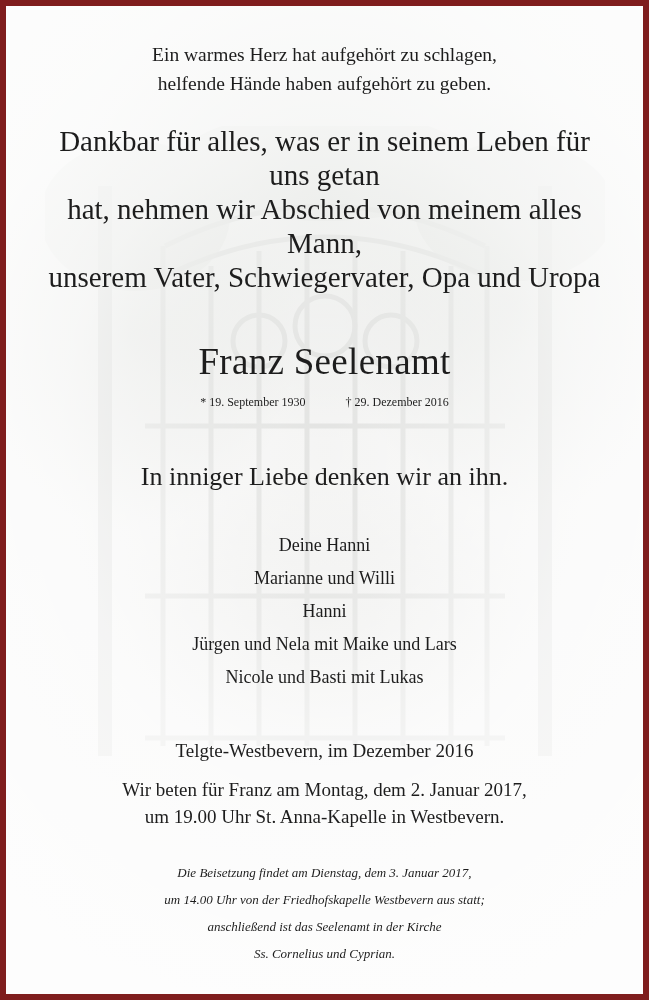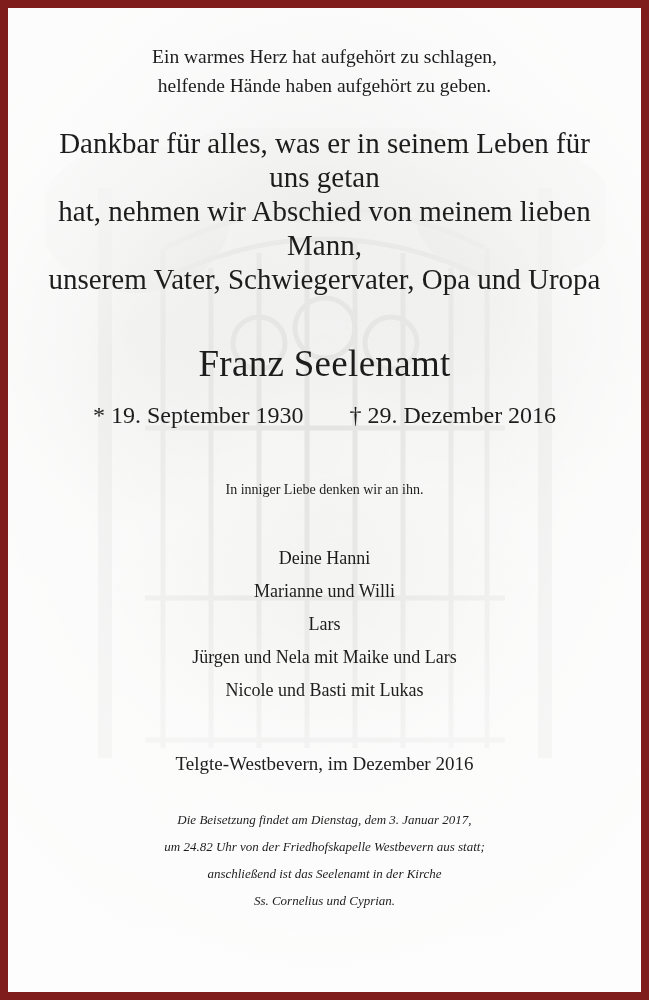--- a/index.html
+++ b/index.html
@@ -10,21 +10,21 @@
   body {
     font-family: "Liberation Serif", serif;
   }
   .page {
     position: relative;
     width: 649px;
     height: 1000px;
     overflow: hidden;
     background: #e9e9e9;
     box-sizing: border-box;
-    border: 8px solid #7f1d1d;
+    border: 6px solid #7f1d1d;
   }
   
   .bg-photo {
     position: absolute;
     inset: 0;
     background:
       radial-gradient(ellipse 58% 34% at 50% 20%, rgba(120,130,115,0.30), rgba(120,130,115,0) 70%),
       radial-gradient(ellipse 36% 28% at 20% 33%, rgba(105,118,100,0.26), rgba(105,118,100,0) 72%),
       radial-gradient(ellipse 38% 30% at 80% 30%, rgba(105,118,100,0.24), rgba(105,118,100,0) 72%),
       radial-gradient(ellipse 48% 20% at 50% 62%, rgba(150,150,140,0.18), rgba(150,150,140,0) 75%),
@@ -69,30 +69,30 @@
     line-height: 34px;
     margin-top: 26px;
   }
   .name {
     font-size: 37px;
     line-height: 44px;
     margin-top: 46px;
     letter-spacing: 0.3px;
   }
   .dates {
-    font-size: 24px;
+    font-size: 12px;
     line-height: 26px;
-    margin-top: 16px;
+    margin-top: 5px;
   }
   .dates .sep {
     display: inline-block;
     width: 34px;
   }
   .memorial {
-    font-size: 14px;
+    font-size: 26px;
     line-height: 28px;
     margin-top: 48px;
   }
   .survivors {
     font-size: 18px;
     line-height: 33px;
     margin-top: 38px;
   }
   .place-date {
     font-size: 19px;
@@ -150,46 +150,50 @@
 
   <div class="content">
 
     <div class="block intro">
       <span class="line">Ein warmes Herz hat aufgehört zu schlagen,</span>
       <span class="line">helfende Hände haben aufgehört zu geben.</span>
     </div>
 
     <div class="block para">
       <span class="line">Dankbar für alles, was er in seinem Leben für uns getan</span>
-      <span class="line">hat, nehmen wir Abschied von meinem lieben Mann,</span>
+      <span class="line">hat, nehmen wir Abschied von meinem alles Mann,</span>
       <span class="line">unserem Vater, Schwiegervater, Opa und Uropa</span>
     </div>
 
     <div class="block name">Franz Seelenamt</div>
 
     <div class="block dates">
       <span>* 19. September 1930</span>
       <span class="sep"></span>
       <span>† 29. Dezember 2016</span>
     </div>
 
     <div class="block memorial">In inniger Liebe denken wir an ihn.</div>
 
     <div class="block survivors">
       <span class="line">Deine Hanni</span>
       <span class="line">Marianne und Willi</span>
-      <span class="line">Lars</span>
+      <span class="line">Hanni</span>
       <span class="line">Jürgen und Nela mit Maike und Lars</span>
       <span class="line">Nicole und Basti mit Lukas</span>
     </div>
 
     <div class="block place-date">Telgte-Westbevern, im Dezember 2016</div>
 
+    <div class="block service">
+      <span class="line">Wir beten für Franz am Montag, dem 2. Januar 2017,</span>
+      <span class="line">um 19.00 Uhr St. Anna-Kapelle in Westbevern.</span>
+    </div>
 
     <div class="block burial">
       <span class="line">Die Beisetzung findet am Dienstag, dem 3. Januar 2017,</span>
-      <span class="line">um 24.82 Uhr von der Friedhofskapelle Westbevern aus statt;</span>
+      <span class="line">um 14.00 Uhr von der Friedhofskapelle Westbevern aus statt;</span>
       <span class="line">anschließend ist das Seelenamt in der Kirche</span>
       <span class="line">Ss. Cornelius und Cyprian.</span>
     </div>
 
   </div>
 </div>
 
 </body></html>

